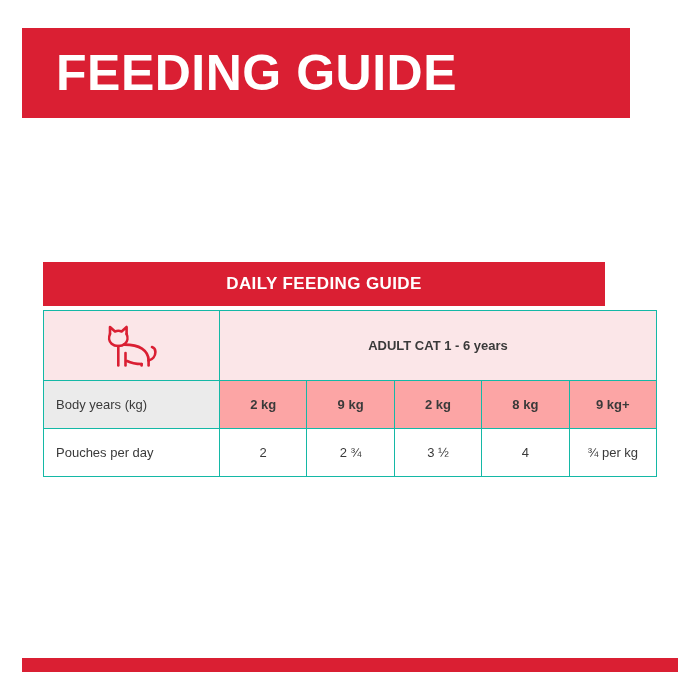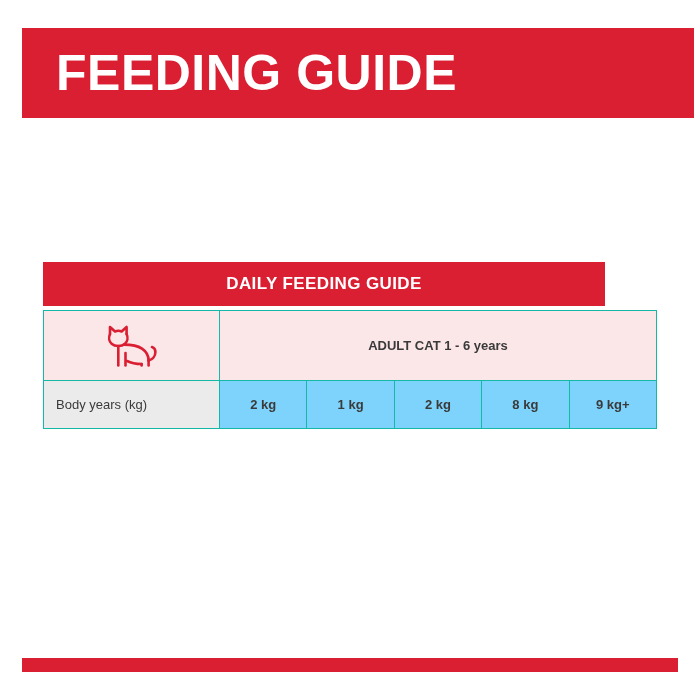--- a/index.html
+++ b/index.html
@@ -18,21 +18,21 @@
     width: 700px;
     height: 700px;
     background: #ffffff;
   }
 
   
   .top-banner {
     position: absolute;
     left: 22px;
     top: 28px;
-    width: 672px;
+    width: 608px;
     height: 90px;
     background: #da1f33;
     display: flex;
     align-items: center;
     padding-left: 34px;
     box-sizing: border-box;
   }
   .top-banner-title {
     color: #ffffff;
     font-size: 50px;
@@ -102,21 +102,21 @@
     height: 48px;
   }
   .cell-bodyweight {
     background: #ebebeb;
     text-align: left !important;
     padding-left: 12px !important;
     color: #6b6b6b;
     font-size: 13px;
   }
   .cell-weight {
-    background: #7dd3fc;
+    background: #fca5a5;
     font-weight: bold;
     color: #3a3a3a;
     font-size: 13.5px;
   }
 
   
   .row-pouches {
     height: 48px;
   }
   .cell-pouchlabel {
@@ -182,25 +182,33 @@
                 </g>
               </svg>
             </div>
           </td>
           <td class="cell-agelabel" colspan="5">ADULT CAT 1 - 6 years</td>
         </tr>
 
         <tr class="row-weights">
           <td class="cell-bodyweight">Body years (kg)</td>
           <td class="cell-weight">2 kg</td>
-          <td class="cell-weight">1 kg</td>
+          <td class="cell-weight">9 kg</td>
           <td class="cell-weight">2 kg</td>
           <td class="cell-weight">8 kg</td>
           <td class="cell-weight">9 kg+</td>
         </tr>
 
+        <tr class="row-pouches">
+          <td class="cell-pouchlabel">Pouches per day</td>
+          <td class="cell-pouchvalue">2</td>
+          <td class="cell-pouchvalue">2 ¾</td>
+          <td class="cell-pouchvalue">3 ½</td>
+          <td class="cell-pouchvalue">4</td>
+          <td class="cell-pouchvalue">¾ per kg</td>
+        </tr>
       </tbody>
     </table>
   </div>
 
   <div class="bottom-bar"></div>
 
 </div>
 
 </body></html>

